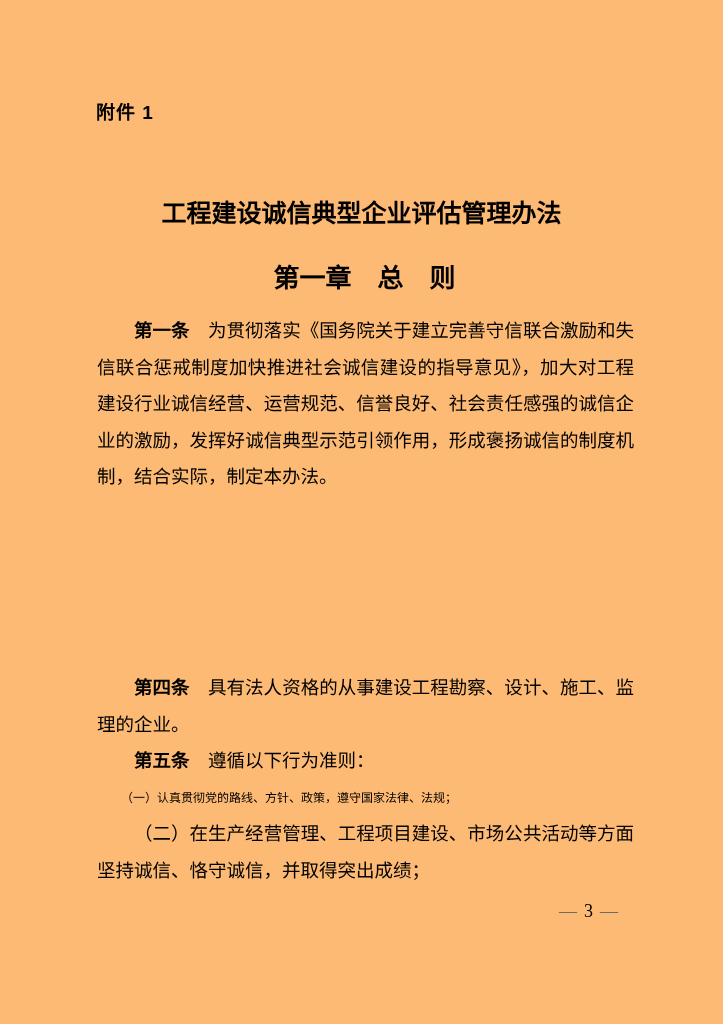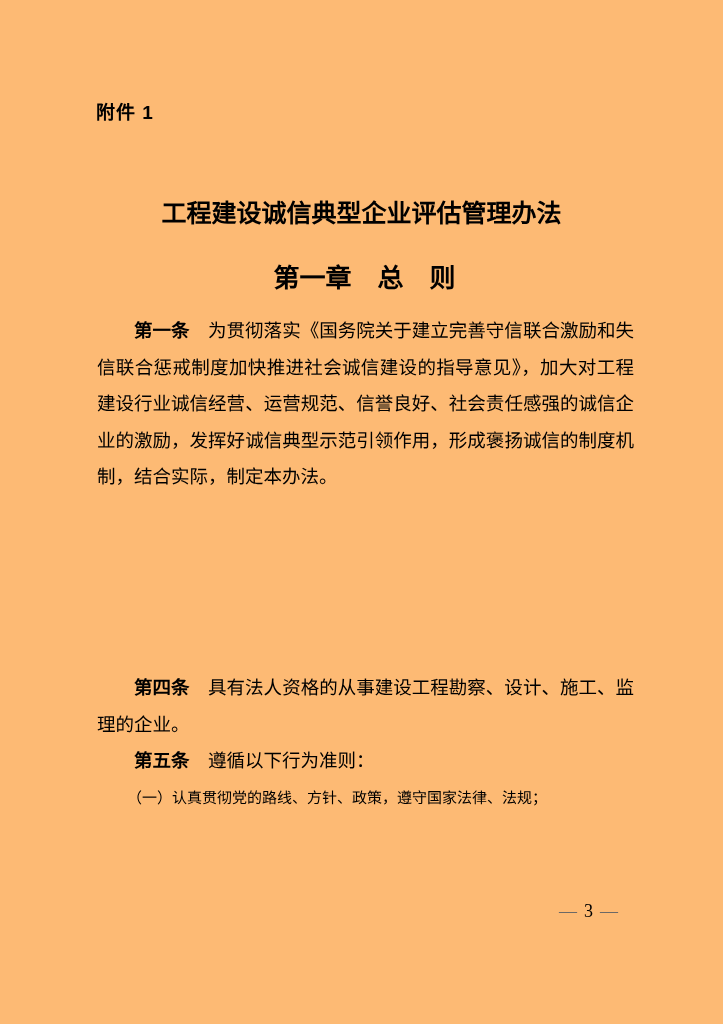--- a/index.html
+++ b/index.html
@@ -56,21 +56,21 @@
   .chapter-body.ch2 { top: 670px; }
   .chapter-body p {
     text-indent: 2em;
     margin: 0;
   }
   .article-label {
     font-family: "Liberation Sans", "DejaVu Sans", sans-serif;
     font-weight: bold;
     margin-right: 1em;
   }
-  p.item-tight { font-size: 15px; }
+  p.item-tight { font-size: 12px; }
   .page-footer {
     position: absolute;
     top: 899px; right: 105px;
     font-size: 18px;
     line-height: 24px;
     white-space: nowrap;
   }
   .page-footer .dash { color: #666666; }
   .page-footer .num { color: #000000; margin: 0 7px; }
 </style>
@@ -87,19 +87,20 @@
 
   <div class="chapter-body ch1">
     <p><span class="article-label">第一条</span><span>为贯彻落实《国务院关于建立完善守信联合激励和失信联合惩戒制度加快推进社会诚信建设的指导意见》，加大对工程建设行业诚信经营、运营规范、信誉良好、社会责任感强的诚信企业的激励，发挥好诚信典型示范引领作用，形成褒扬诚信的制度机制，结合实际，制定本办法。</span></p>
   </div>
 
 
   <div class="chapter-body ch2">
     <p><span class="article-label">第四条</span><span>具有法人资格的从事建设工程勘察、设计、施工、监理的企业。</span></p>
     <p><span class="article-label">第五条</span><span>遵循以下行为准则：</span></p>
     <p class="item-tight">（一）认真贯彻党的路线、方针、政策，遵守国家法律、法规；</p>
+    <p>（二）在生产经营管理、工程项目建设、市场公共活动等方面坚持诚信、恪守诚信，并取得突出成绩；</p>
   </div>
 
   <div class="page-footer">
     <span class="dash">—</span><span class="num">3</span><span class="dash">—</span>
   </div>
 
 </div>
 
 </body></html>

